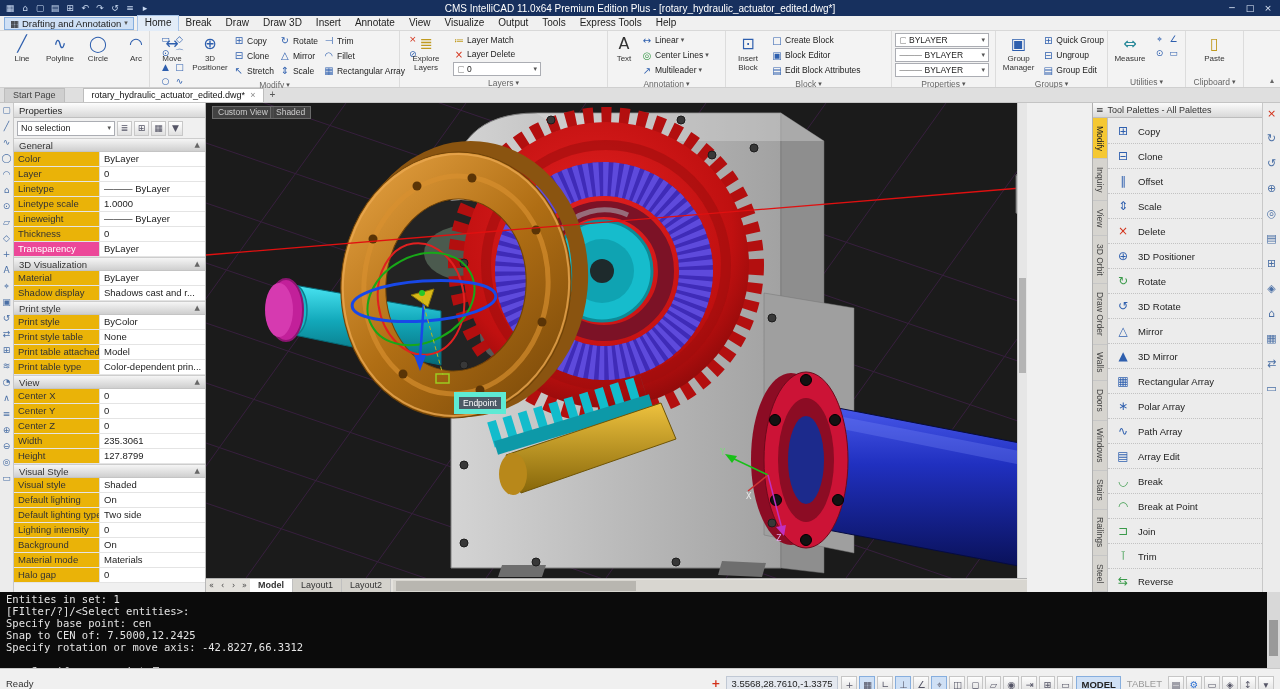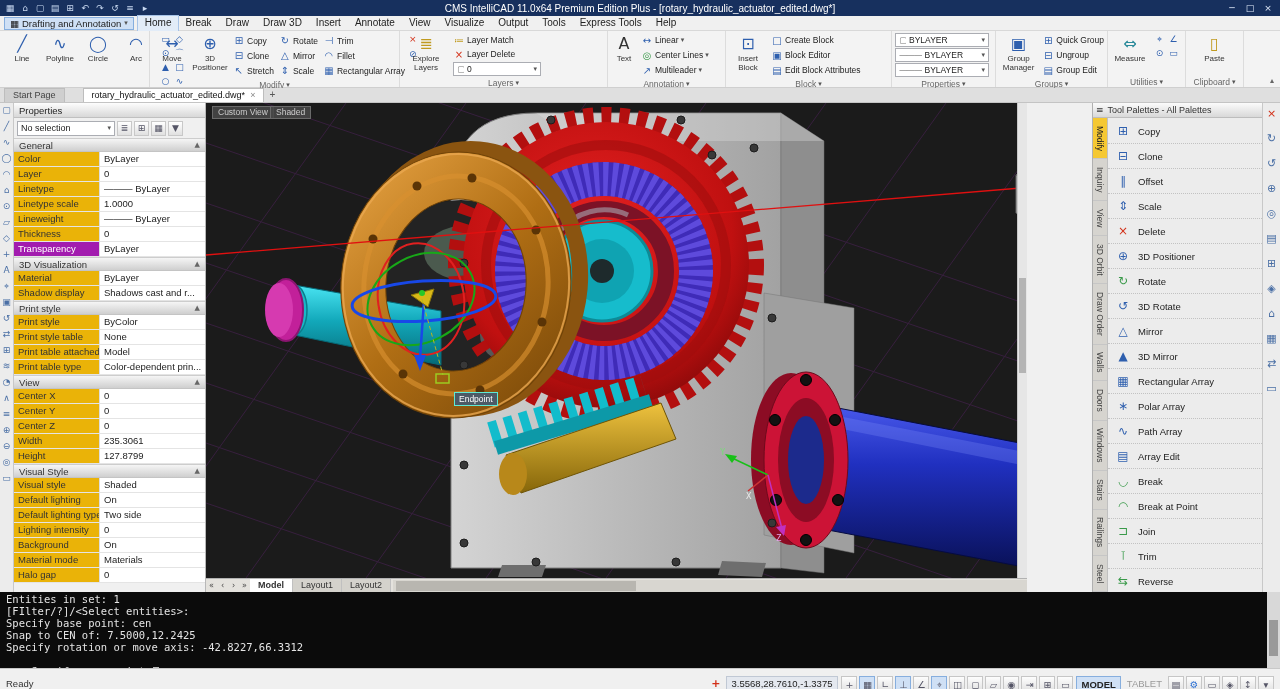--- a/index.html
+++ b/index.html
@@ -55,29 +55,29 @@
 #props-header{height:15px;background:linear-gradient(#fdfdfd,#d8d8d8);border-bottom:1px solid #c0c0c0;display:flex;align-items:center;padding:0 5px;color:#222}
 #props-toolbar{height:20px;display:flex;align-items:center;gap:2px;padding:0 3px}
 .pselect{width:98px;height:15px;background:#fff;border:1px solid #abadb3;display:flex;align-items:center;font-size:9px;padding:0 3px}
 .pselect .dd{margin-left:auto}
 .ptool{width:15px;height:15px;border:1px solid #c8c8c8;background:linear-gradient(#fff,#e0e0e0);font-size:9px;text-align:center;line-height:13px;color:#556;font-family:"DejaVu Sans",sans-serif}
 .psec-h{height:14px;background:linear-gradient(#f5f5f5,#cfcfcf);border-top:1px solid #cdcdcd;border-bottom:1px solid #c4c4c4;display:flex;align-items:center;padding:0 5px;color:#333}
 .psec-h .caret{margin-left:auto;font-size:7px;color:#666}
 .prow{display:flex;height:15px;border-bottom:1px solid #e4e4e4}
 .plab{width:86px;background:#eab308;border-right:1px solid #ddd;padding:1px 4px;white-space:nowrap;overflow:hidden;color:#333}
 .pval{flex:1;background:#fff;padding:1px 4px;white-space:nowrap;overflow:hidden;color:#222}
-.prow.selected .plab{background:#a21caf;color:#fff}
+.prow.selected .plab{background:#ec4899;color:#fff}
 
 #viewport{position:absolute;left:206px;top:103px;width:821px;height:489px;background:#1b1b1b;overflow:hidden}
 #viewport svg{position:absolute;left:0;top:0}
 .vbtn{position:absolute;top:3px;height:13px;background:rgba(72,72,72,.88);border:1px solid #6a6a6a;color:#ccc;font-size:8.5px;line-height:11px;padding:0 5px}
 #btn-customview{left:6px}
 #btn-shaded{left:64px}
 #cube-label{position:absolute;left:812px;top:129px;width:56px;text-align:center;font-size:8px;color:#9a9a9a;background:rgba(40,40,40,.8);border:1px solid #555;height:11px;line-height:10px}
-#tooltip-endpoint{position:absolute;left:248px;top:289px;background:#4d5a66;border:1px solid #5eead4;color:#fff;font-size:8.5px;padding:1px 4px}
+#tooltip-endpoint{position:absolute;left:248px;top:289px;background:#4d5a66;border:5px solid #5eead4;color:#fff;font-size:8.5px;padding:1px 4px}
 .axis-label{position:absolute;font-size:9px;font-family:"DejaVu Sans Mono",monospace}
 #vscroll{position:absolute;right:0;top:0;width:10px;height:475px;background:#e6e6e6;border-left:1px solid #c8c8c8}
 #vscroll .thumb{position:absolute;top:175px;left:1px;width:7px;height:95px;background:#b4b4b4}
 #vp-tabbar{position:absolute;left:0;bottom:0;width:886px;height:14px;background:#e4e2dd;border-top:1px solid #b2b2b2;display:flex;align-items:center;font-size:9px}
 .tarw{width:11px;text-align:center;color:#444;font-size:8px}
 .vtabs{display:flex}
 .vtab{padding:0 8px;height:14px;line-height:13px;border-right:1px solid #c0c0c0;color:#333;background:#d4d2cc}
 .vtab.active{background:#fff;font-weight:bold}
 .hscroll{flex:1;height:12px;margin:1px 2px;background:#d8d6d0;position:relative}
 .hscroll .thumb{position:absolute;left:3px;top:1px;width:240px;height:10px;background:#b8b6b0}

